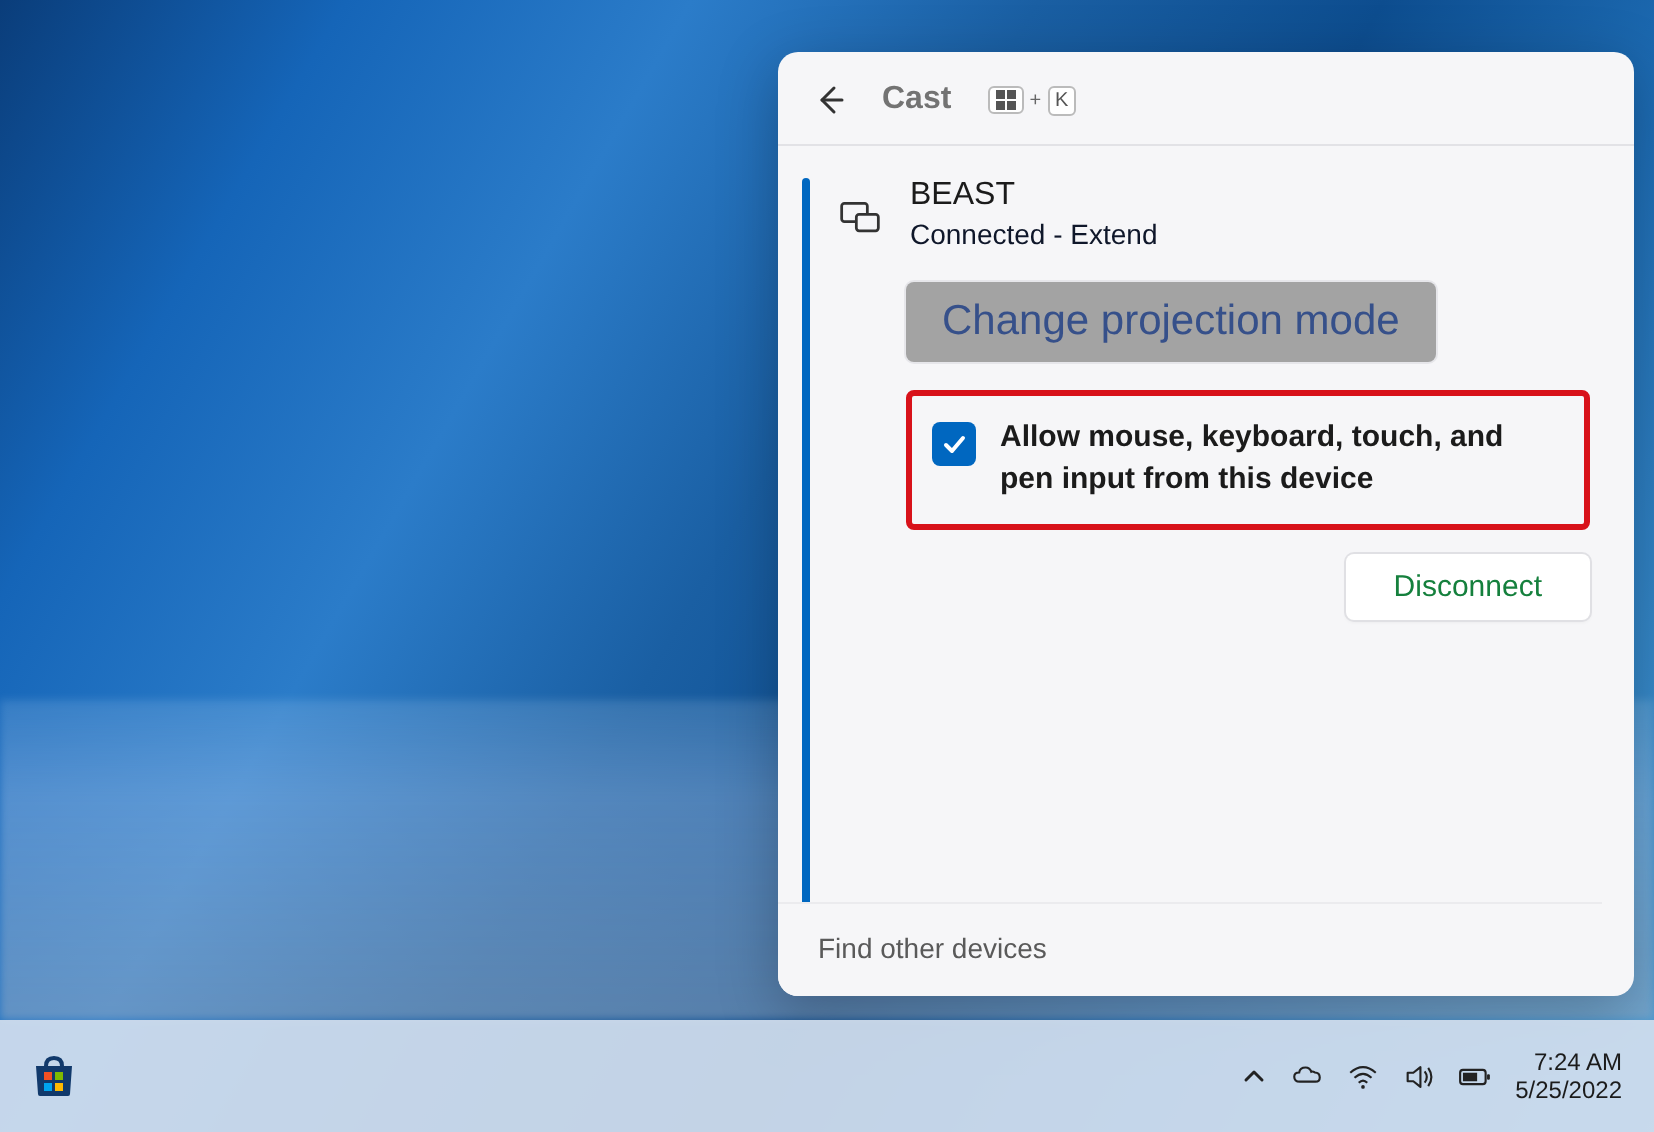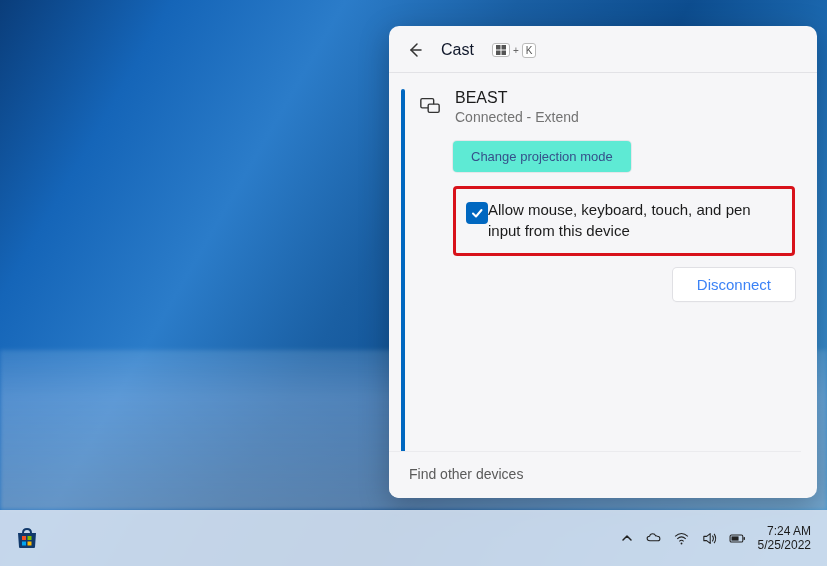--- a/index.html
+++ b/index.html
@@ -17,55 +17,55 @@
       width: 428px; height: 472px;
       background: #f6f6f8; border-radius: 10px;
       box-shadow: 0 8px 30px rgba(0,0,0,0.25);
       display: flex; flex-direction: column;
     }
     .cast-header {
       display: flex; align-items: center; padding: 12px 16px 10px 14px;
       gap: 14px;
     }
     .back-btn { width: 24px; height: 24px; display:flex; align-items:center; justify-content:center; cursor:pointer; border-radius:4px; }
-    .cast-title { font-size: 16px; color:#0f172a; font-weight:400; }
+    .cast-title { font-size: 16px; color:#737373; font-weight:700; }
     .kbhint { display:inline-flex; gap:3px; margin-left:4px; align-items:center; }
     .key {
       border: 1px solid #bbb; border-radius:3px; padding:1px 3px; font-size:10px; color:#555; background:#fff;
       min-width:14px; text-align:center;
     }
     .key.win svg { width:10px; height:10px; display:block; }
     .plus { font-size:10px; color:#666; }
     .divider { height:1px; background:#e2e2e6; }
     .device-section { display:flex; padding: 16px 18px 0 12px; gap: 14px; flex:1; position:relative; }
     .accent-bar { width:4px; background:#0067c0; border-radius:2px; align-self:stretch; margin-bottom:10px; }
     .device-content { flex:1; display:flex; flex-direction:column; }
-    .device-head { display:flex; gap: 14px; align-items:center; }
+    .device-head { display:flex; gap: 14px; align-items:flex-end; }
     .device-icon { width:22px; color:#333; padding-top:2px; flex-shrink:0; }
     .device-info { flex:1; }
     .device-name { font-size:16px; color:#1b1b1b; font-weight:400; }
-    .device-status { font-size:14px; color:#737373; margin-top:2px; }
+    .device-status { font-size:14px; color:#0f172a; margin-top:2px; }
     .proj-btn {
-      margin: 16px 0 14px 34px; padding: 8px 18px; background:#5eead4; border-radius:4px;
-      font-size:13px; color:#36508a; border:none; cursor:pointer; width:fit-content;
+      margin: 16px 0 14px 34px; padding: 8px 18px; background:#a3a3a3; border-radius:4px;
+      font-size:21px; color:#36508a; border:none; cursor:pointer; width:fit-content;
       box-shadow: 0 0 0 1px #e6e6ea;
     }
     .hl-box {
       border: 3px solid #d8121a; border-radius:4px;
       margin-left: 34px; margin-right: 4px; padding: 10px 10px 12px 10px;
-      display:flex; align-items:flex-start;
+      display:flex; gap: 12px; align-items:flex-start;font-weight:bold;
     }
     .checkbox {
       width:22px; height:22px; background:#0067c0; border-radius:4px;
       display:flex; align-items:center; justify-content:center; flex-shrink:0; cursor:pointer; margin-top:3px;
     }
     .check-label { font-size:15px; color:#1b1b1b; line-height:1.4; }
     .disconnect-btn {
       align-self:flex-end; margin: 12px 4px 0 0; padding:8px 24px;
-      background:#fff; border-radius:4px; font-size:15px; color:#3b82f6;
+      background:#fff; border-radius:4px; font-size:15px; color:#15803d;
       border:none; cursor:pointer; box-shadow: 0 0 0 1px #e0e0e4, 0 1px 2px rgba(0,0,0,0.06);
     }
     .find-other {
       position:absolute; bottom:0; left:0; right:16px; padding:14px 20px 16px;
       font-size:14px; color:#5a5a5a; cursor:pointer; border-top:1px solid #ebebee;
       background:#f6f6f8; border-radius:0 0 10px 10px;
     }
     .taskbar {
       position:absolute; bottom:0; left:0; width:827px; height:56px;
       background: rgba(210,222,238,0.92);

